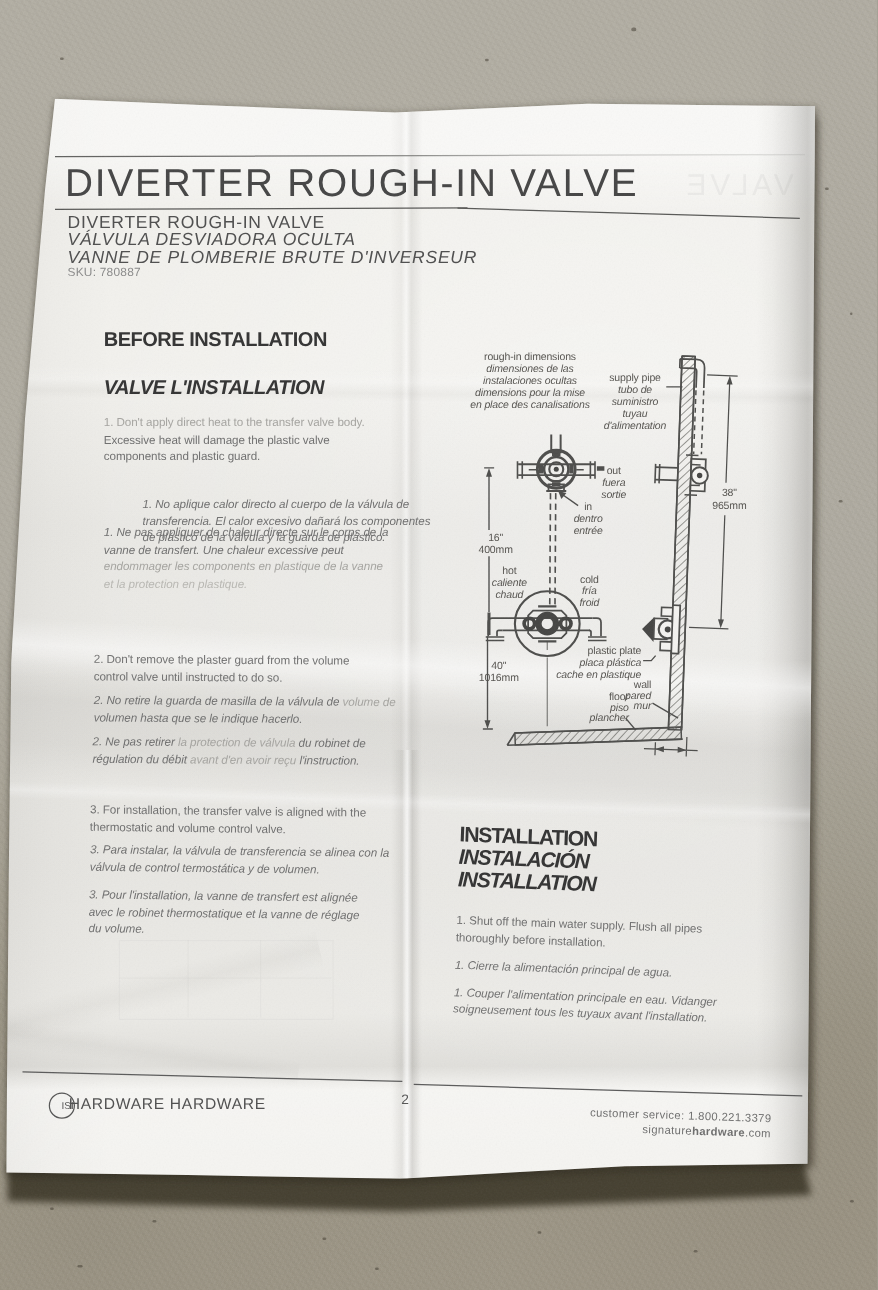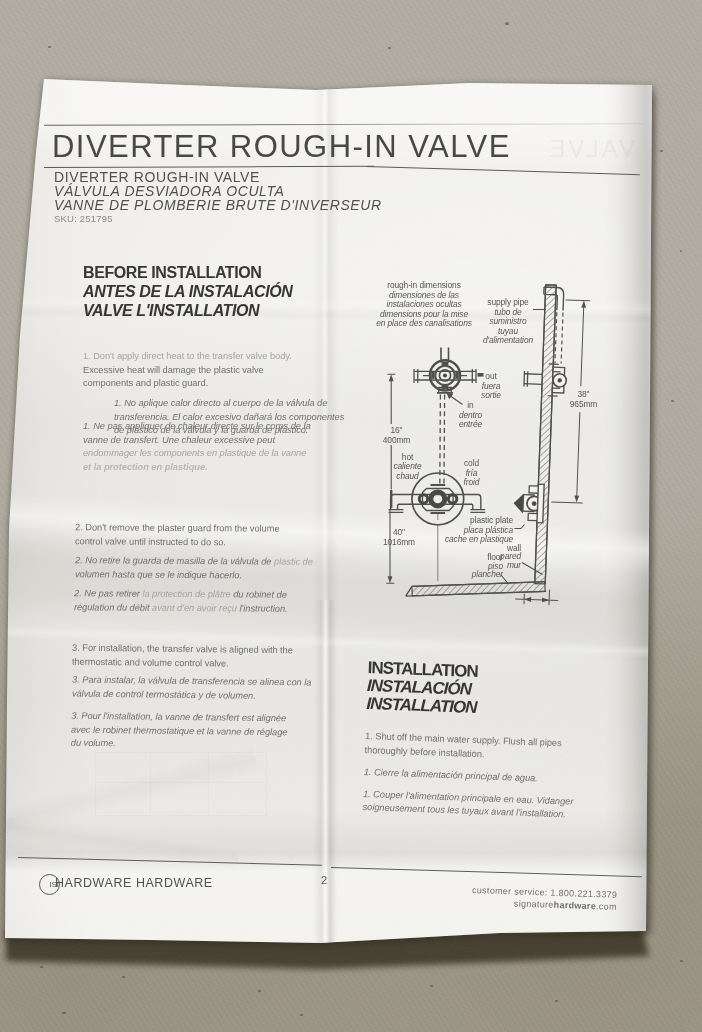--- a/index.html
+++ b/index.html
@@ -36,21 +36,21 @@
 .t{position:absolute;color:#5a5a5a;}
 .it{font-style:italic;}
 .rule{position:absolute;background:#4f4f4f;height:1px;}
 
 #title{left:52px;top:129px;font-size:31px;color:#454545;letter-spacing:1.45px;font-weight:400;}
 .sub{left:54px;font-size:14px;color:#4e4e4e;letter-spacing:0.6px;}
 
 .h1{font-weight:bold;font-size:16px;color:#333;letter-spacing:-0.4px;line-height:19px;}
 .p{font-size:9.3px;letter-spacing:-0.05px;line-height:13.6px;color:#6f6f6f;}
 .fadeline{color:#a5a4a0;}
-.fade2{color:#b9b8b3;font-weight:bold;}
+.fade2{color:#b9b8b3;}
 
 #diag{position:absolute;left:368px;top:272px;}
 
 #inst{position:absolute;left:368px;top:659px;width:230px;transform:rotate(2.1deg);transform-origin:0 0;}
 #inst .h1{position:static;}
 #inst .p{position:static;margin:0;}
 
 #flogo{position:absolute;left:27px;top:874px;width:19px;height:19px;border:1.3px solid #555;border-radius:50%;
   font-size:8px;font-weight:normal;color:#555;text-align:right;line-height:19px;letter-spacing:0;margin-left:12px;}
 #fsig{position:absolute;left:55px;top:876px;font-size:12.5px;letter-spacing:0.55px;color:#4f4f4f;}
@@ -106,39 +106,39 @@
   <div style="position:absolute;left:44px;top:124px;width:600px;height:1.2px;transform:rotate(-0.15deg);
     background:linear-gradient(90deg, rgba(80,80,78,0.9) 0%, rgba(90,90,88,0.8) 40%, rgba(140,140,138,0.45) 70%, rgba(170,170,168,0.3) 100%);"></div>
   <div style="position:absolute;left:515px;top:135px;width:120px;height:22px;color:rgba(110,110,112,0.08);
     font-size:24px;letter-spacing:3px;transform:scaleX(-1);">VALVE</div>
   <div class="t" id="title">DIVERTER ROUGH-IN VALVE</div>
   <div class="rule" style="left:44px;top:167px;width:330px;transform:rotate(-0.2deg);transform-origin:0 0;background:#585856;"></div>
   <div class="rule" style="left:366px;top:166px;width:274px;transform:rotate(1.7deg);transform-origin:0 0;background:#585856;"></div>
   <div class="t sub" style="top:169px;">DIVERTER ROUGH-IN VALVE</div>
   <div class="t sub it" style="top:183px;">VÁLVULA DESVIADORA OCULTA</div>
   <div class="t sub it" style="top:197px;">VANNE DE PLOMBERIE BRUTE D'INVERSEUR</div>
-  <div class="t" style="left:54px;top:213px;font-size:9.5px;color:#8a8a8a;letter-spacing:0.2px;">SKU: 251795</div>
+  <div class="t" style="left:54px;top:213px;font-size:9.5px;color:#8a8a8a;letter-spacing:0.2px;">SKU: 780887</div>
 
   <div class="t h1" style="left:83px;top:263px;">BEFORE INSTALLATION<br>
-    <span class="it">ANTES DE LA INSTALACIÓN</span><br>
+    <br>
     <span class="it">VALVE L'INSTALLATION</span></div>
 
-  <div class="t p" style="left:83px;top:350px;">
+  <div class="t p" style="left:83px;top:332px;">
     <span class="fadeline">1. Don't apply direct heat to the transfer valve body.</span><br>
     Excessive heat will damage the plastic valve<br>components and plastic guard.</div>
   <div class="t p it" style="left:97px;top:397px;margin-left:17px;">1. No aplique calor directo al cuerpo de la válvula de<br>
     transferencia. El calor excesivo dañará los componentes<br>de plástico de la válvula y la guarda de plástico.</div>
   <div class="t p it" style="left:83px;top:420px;">1. Ne pas appliquer de chaleur directe sur le corps de la<br>
     vanne de transfert. Une chaleur excessive peut<br><span class="fadeline">endommager les components en plastique de la vanne</span><br>
     <span class="fade2">et la protection en plastique.</span></div>
   <div class="t p" style="left:75px;top:522px;transform:rotate(0.4deg);">2. Don't remove the plaster guard from the volume<br>
     control valve until instructed to do so.</div>
-  <div class="t p it" style="left:75px;top:555px;transform:rotate(0.4deg);">2. No retire la guarda de masilla de la válvula de <span class="fadeline">plastic de</span><br>
+  <div class="t p it" style="left:75px;top:555px;transform:rotate(0.4deg);">2. No retire la guarda de masilla de la válvula de <span class="fadeline">volume de</span><br>
     volumen hasta que se le indique hacerlo.</div>
-  <div class="t p it" style="left:74px;top:588px;transform:rotate(0.4deg);">2. Ne pas retirer <span class="fadeline">la protection de plâtre</span> du robinet de<br>
+  <div class="t p it" style="left:74px;top:588px;transform:rotate(0.4deg);">2. Ne pas retirer <span class="fadeline">la protection de válvula</span> du robinet de<br>
     régulation du débit <span class="fadeline">avant d'en avoir reçu</span> l'instruction.</div>
   <div class="t p" style="left:72px;top:643px;transform:rotate(0.7deg);">3. For installation, the transfer valve is aligned with the<br>
     thermostatic and volume control valve.</div>
   <div class="t p it" style="left:72px;top:675px;transform:rotate(0.7deg);">3. Para instalar, la válvula de transferencia se alinea con la<br>
     válvula de control termostática y de volumen.</div>
   <div class="t p it" style="left:71px;top:711px;transform:rotate(0.7deg);">3. Pour l'installation, la vanne de transfert est alignée<br>
     avec le robinet thermostatique et la vanne de réglage<br>du volume.</div>
 
   <svg id="diag" width="250" height="340" viewBox="360 272 250 340" style="left:360px;top:272px;">
     <defs>

